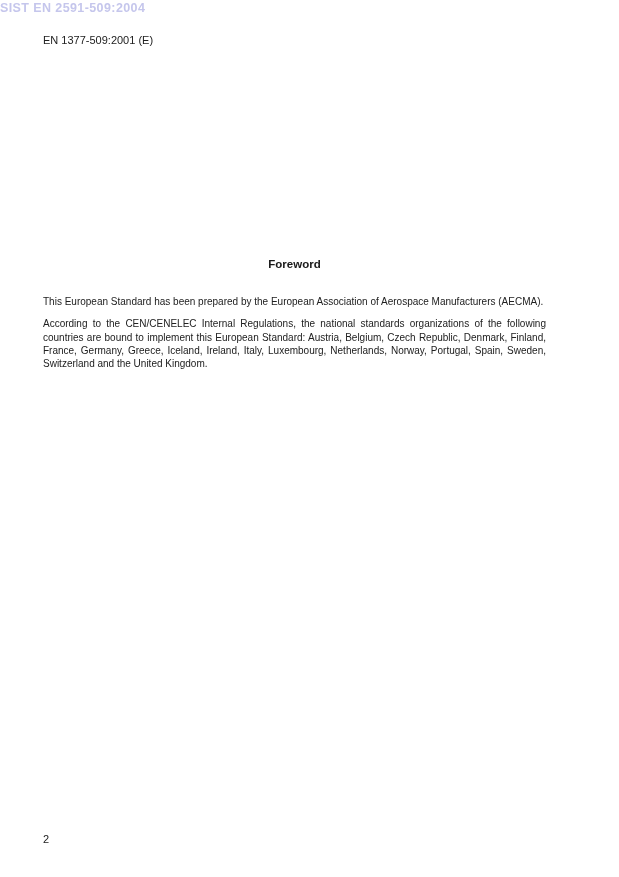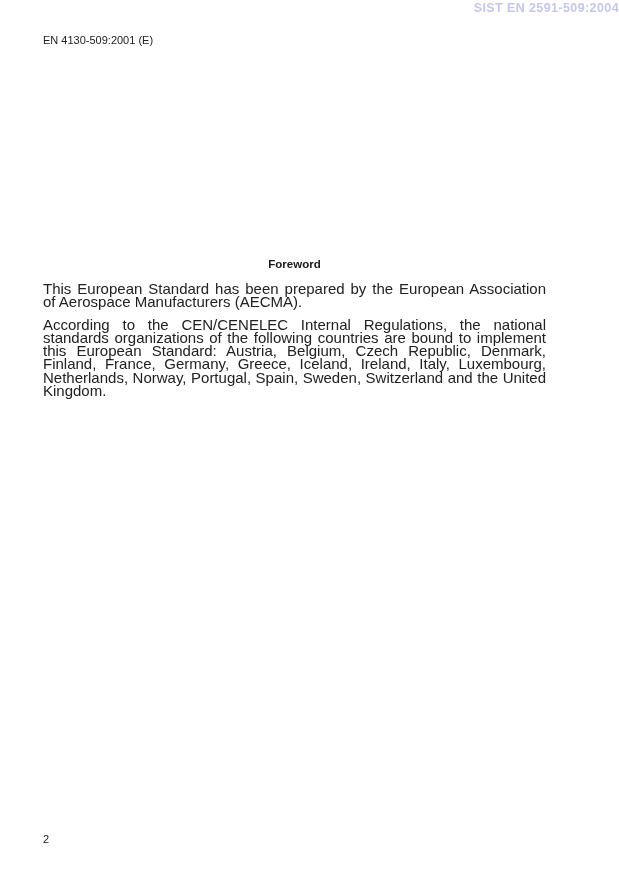--- a/index.html
+++ b/index.html
@@ -10,21 +10,21 @@
     height: 877px;
     background: #ffffff;
     font-family: "Liberation Sans", sans-serif;
     overflow: hidden;
   }
   .watermark {
     position: absolute;
     top: 1px;
     left: 0;
     width: 619px;
-    text-align: right;
+    text-align: left;
     font-size: 12.5px;
     font-weight: bold;
     letter-spacing: 0.4px;
     color: #c5c6ec;
   }
   .doc-ref {
     position: absolute;
     top: 34px;
     left: 43px;
     font-size: 11px;
@@ -35,45 +35,45 @@
     top: 258px;
     left: 43px;
     width: 503px;
     color: #212121;
   }
   .heading {
     text-align: center;
     font-size: 11.5px;
     font-weight: bold;
     line-height: 13px;
-    margin-bottom: 11px;
+    margin-bottom: 24px;
     color: #1a1a1a;
   }
   .content p {
-    font-size: 15px;
+    font-size: 10px;
     line-height: 13.3px;
     text-align: justify;
     margin-bottom: 9px;
     color: #212121;
   }
   .page-number {
     position: absolute;
     top: 833px;
     left: 43px;
     font-size: 11px;
     color: #212121;
   }
 </style>
 </head>
 <body>
 
 <div class="page">
   <div class="watermark">SIST EN 2591-509:2004</div>
 
-  <div class="doc-ref">EN 4130-509:2001 (E)</div>
+  <div class="doc-ref">EN 1377-509:2001 (E)</div>
 
   <div class="content">
     <div class="heading">Foreword</div>
 
     <p>This European Standard has been prepared by the European Association of Aerospace Manufacturers (AECMA).</p>
 
 
 
     <p>According to the CEN/CENELEC Internal Regulations, the national standards organizations of the following countries are bound to implement this European Standard: Austria, Belgium, Czech Republic, Denmark, Finland, France, Germany, Greece, Iceland, Ireland, Italy, Luxembourg, Netherlands, Norway, Portugal, Spain, Sweden, Switzerland and the United Kingdom.</p>
   </div>

